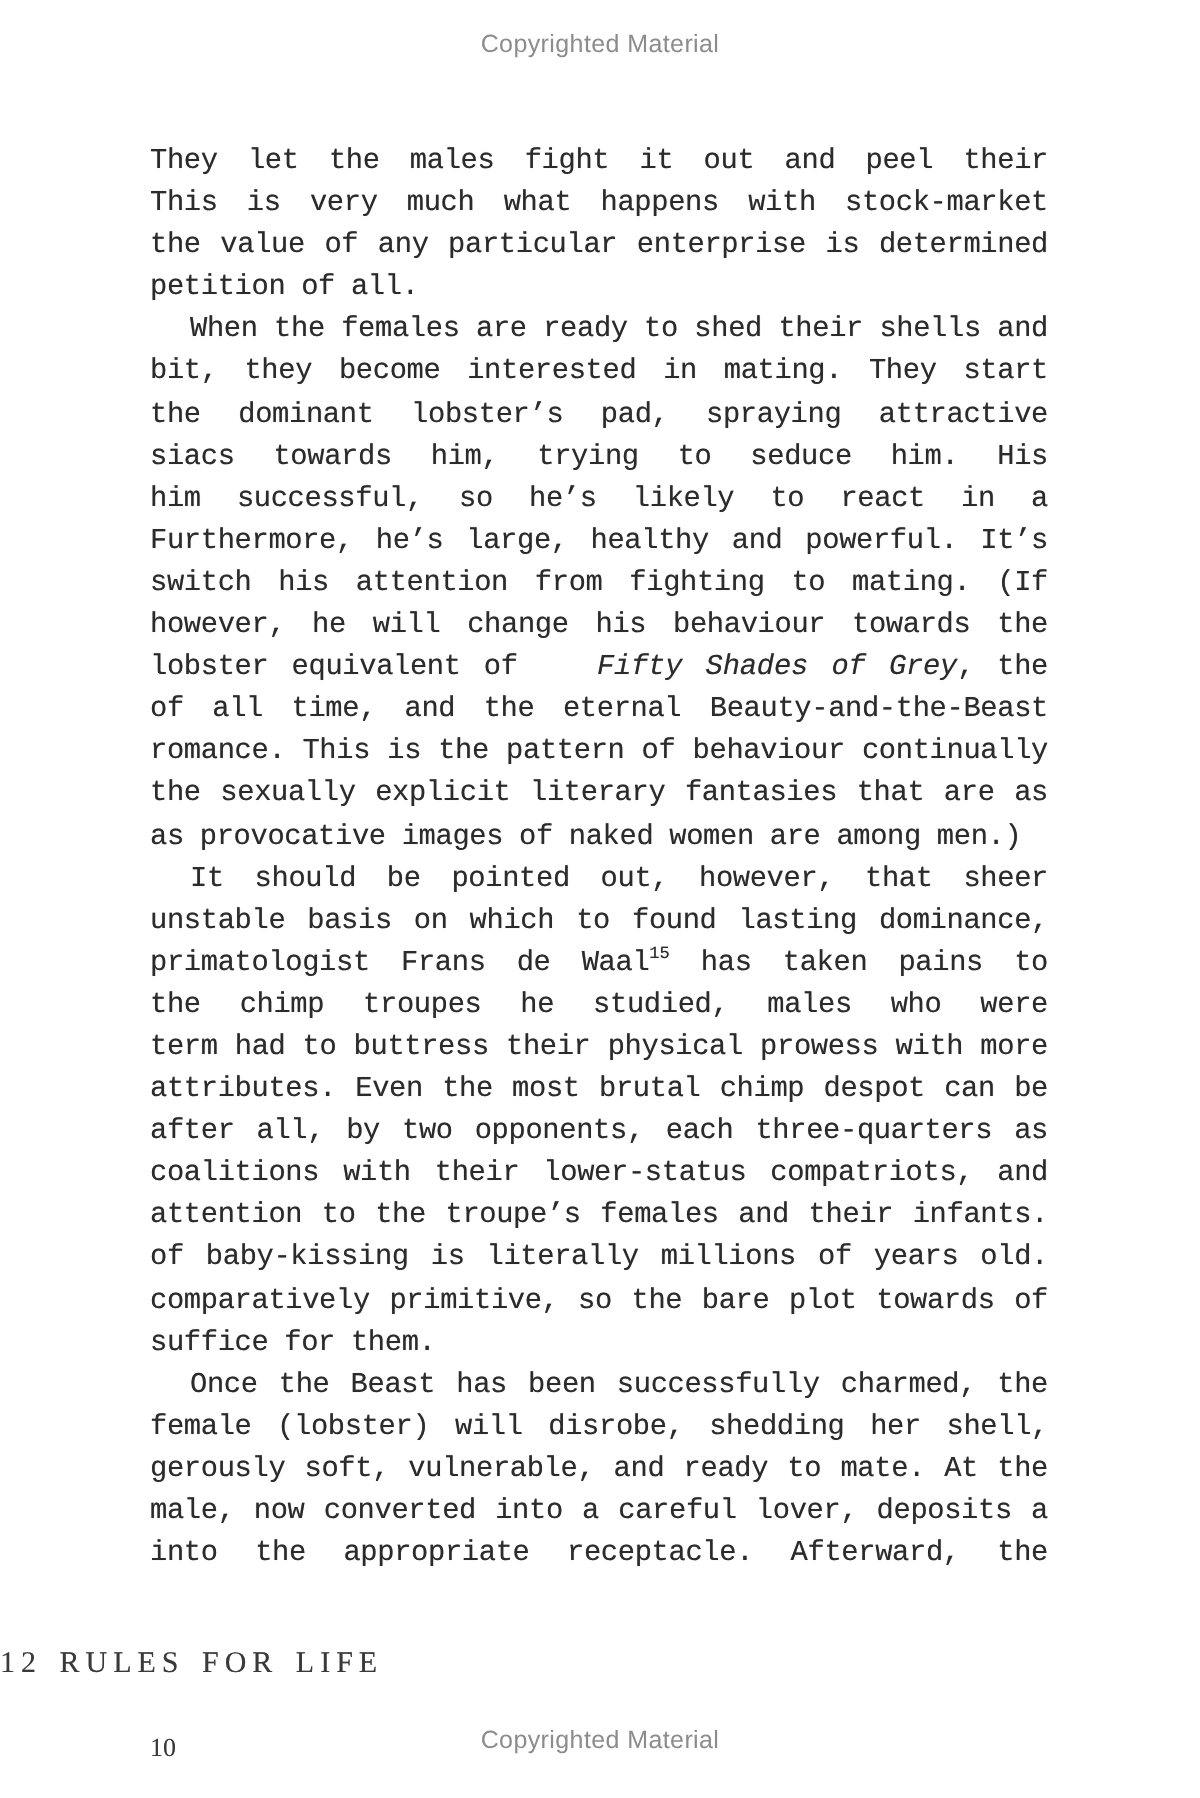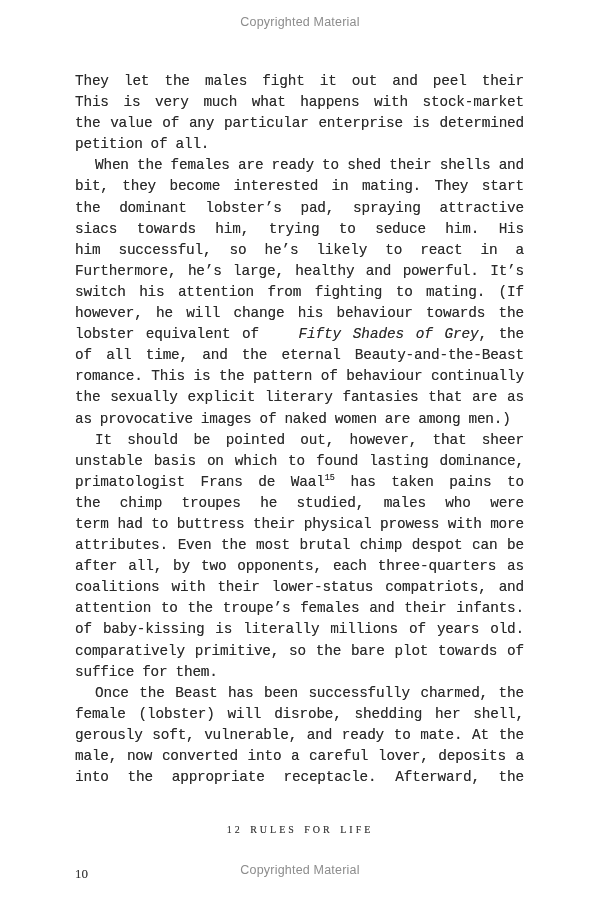--- a/index.html
+++ b/index.html
@@ -73,23 +73,23 @@
     font-size: 13px;
     color: #3a3a3a;
     text-shadow: 0 0 0.3px rgba(50,50,50,0.5);
     margin-top: 44px;
   }
   .running-footer {
     position: absolute;
     left: 0;
     right: 0;
     top: 824px;
-    text-align: center;
+    text-align: left;
     font-family: "Liberation Serif", serif;
-    font-size: 10px;
+    font-size: 15px;
     letter-spacing: 3px;
     word-spacing: 2px;
     color: #3a3a3a;
     text-shadow: 0 0 0.3px rgba(50,50,50,0.5);
   }
 </style>
 </head>
 <body>
 
 <div class="book-page">

